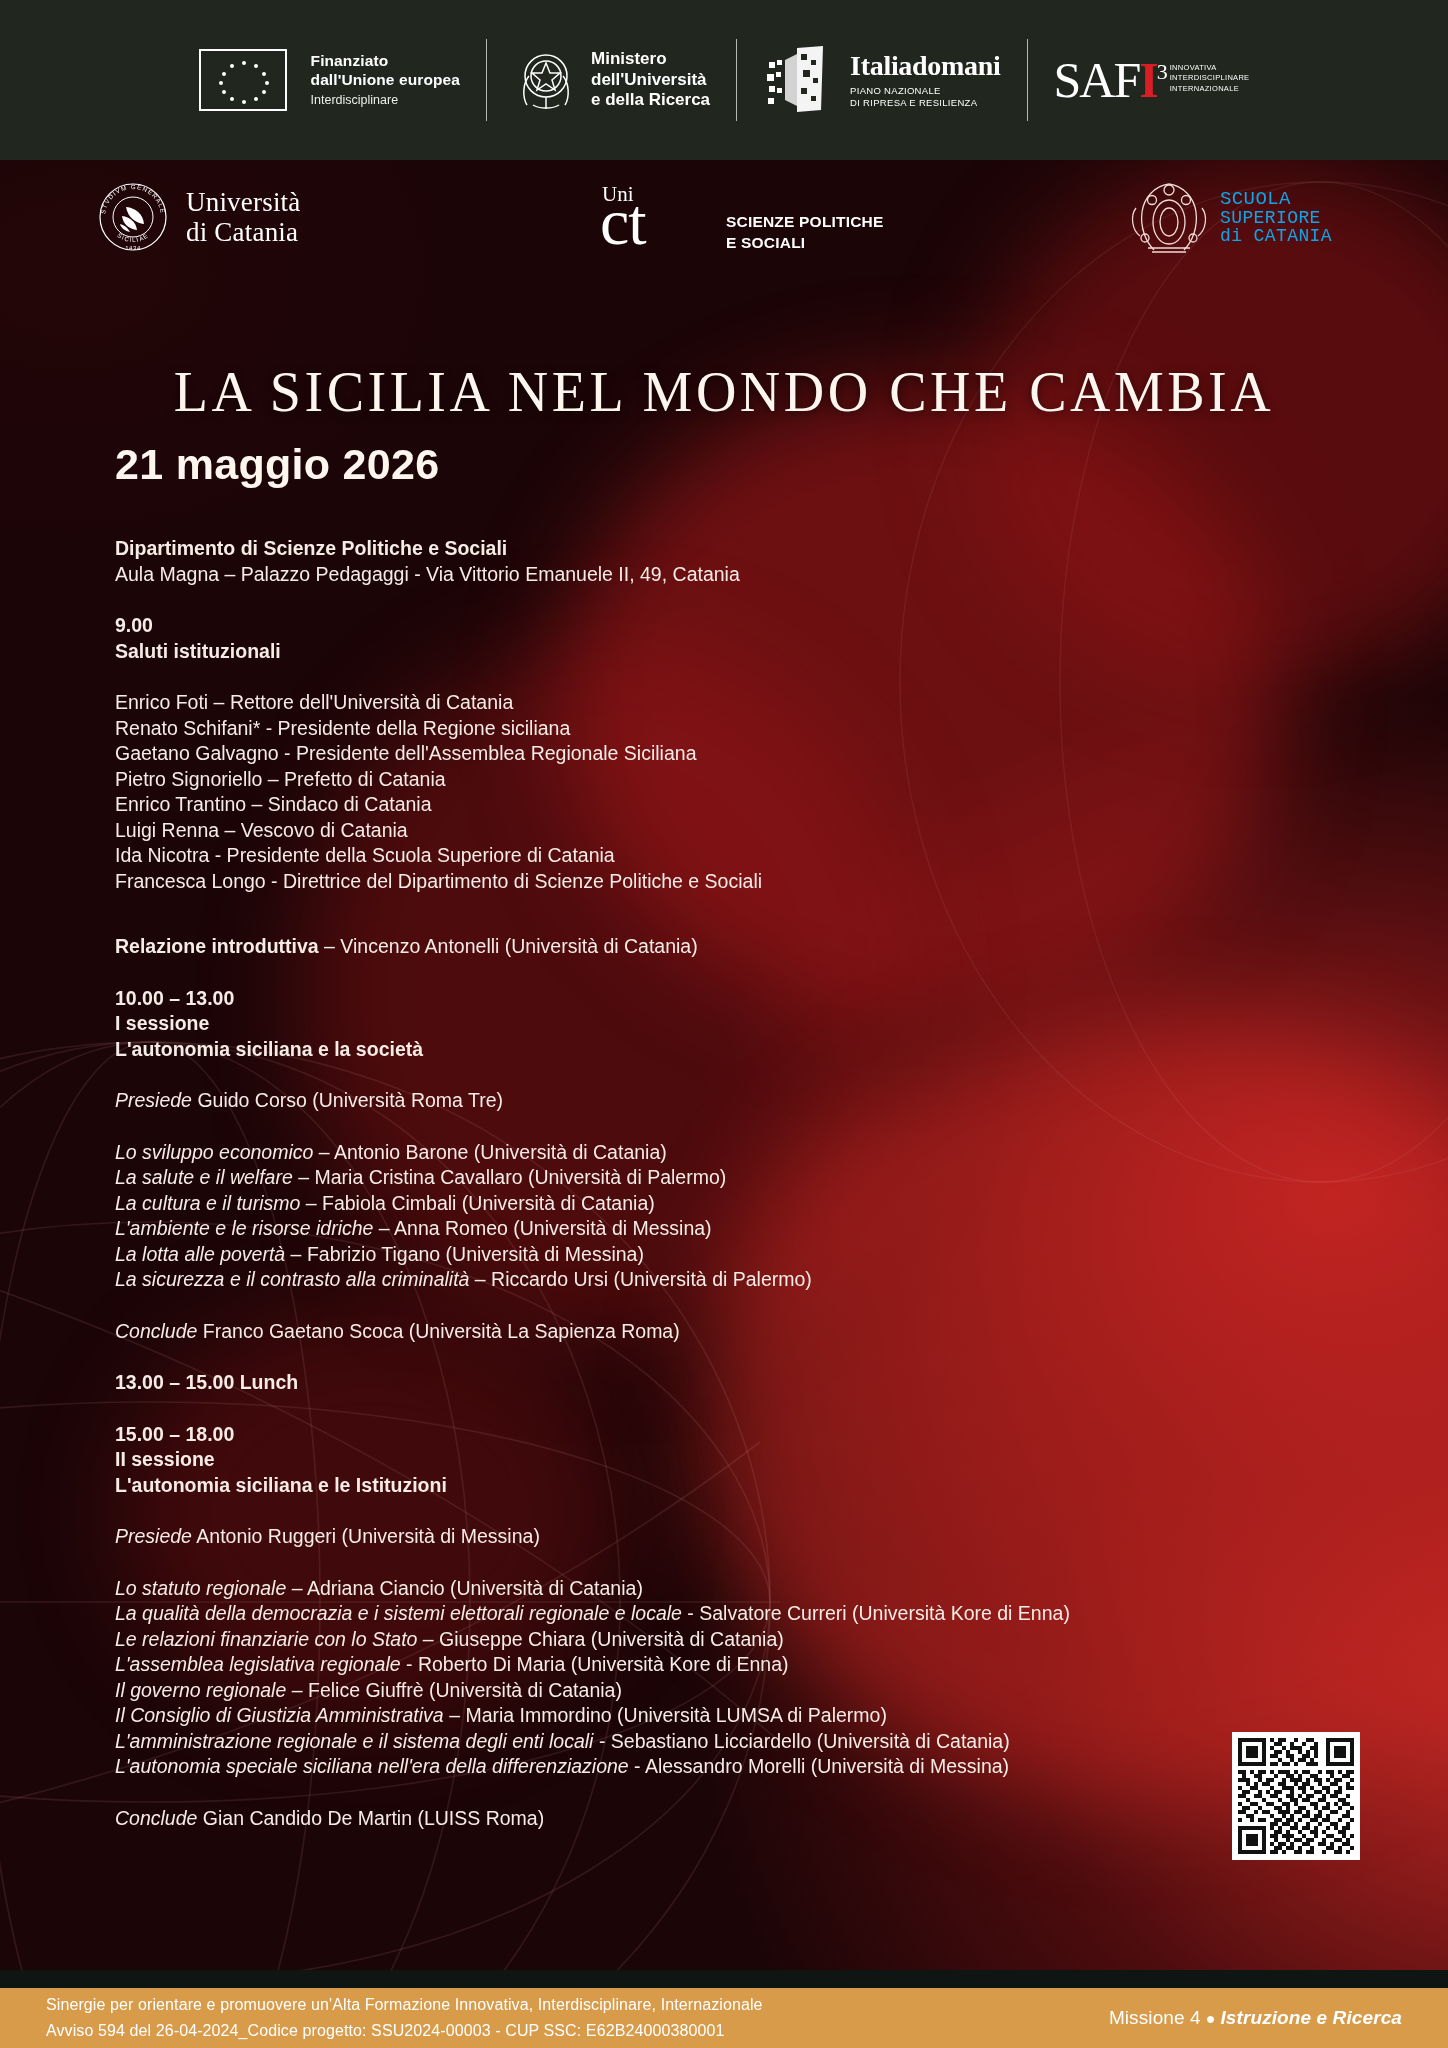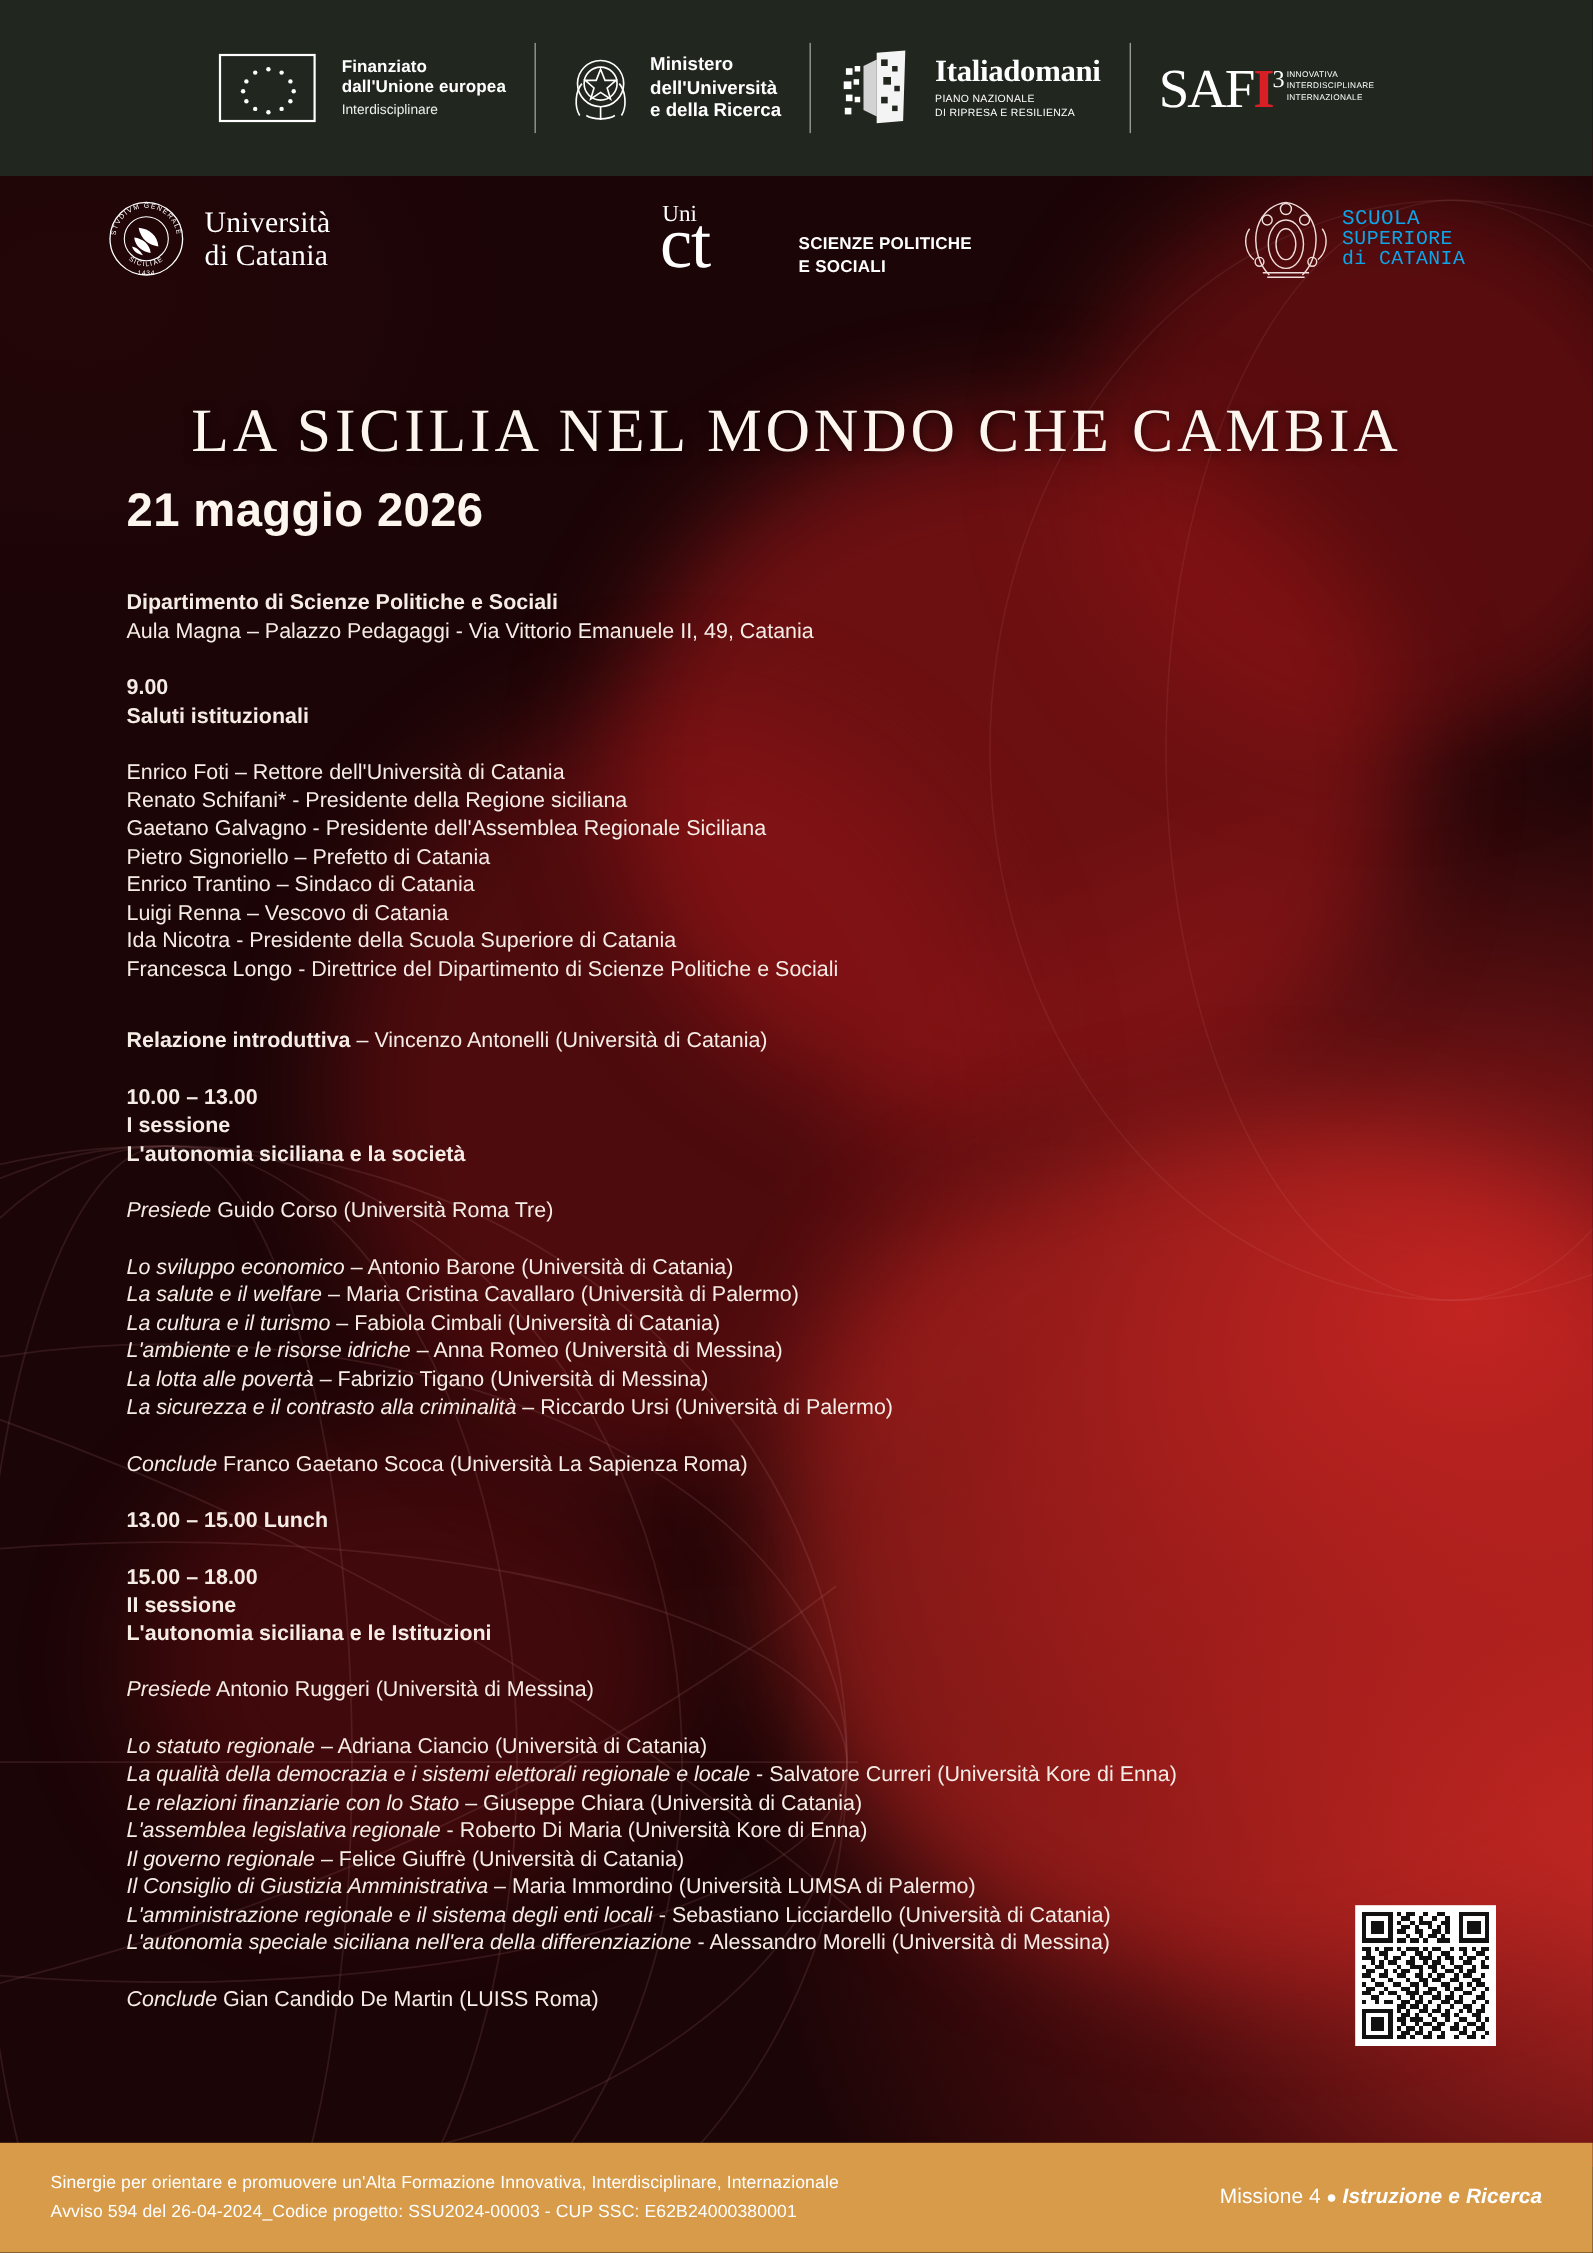--- a/index.html
+++ b/index.html
@@ -159,21 +159,21 @@
   .qr {
     position: absolute; left: 1232px; top: 1732px;
     width: 128px; height: 128px; background: #ffffff;
     padding: 6px; z-index: 12;
   }
   .qr-inner { width: 100%; height: 100%; }
 
   
   .footer {
     position: absolute; bottom: 0; left: 0;
-    width: 1448px; height: 100px; background: #d79b4a;
+    width: 1448px; height: 60px; background: #d79b4a;
     z-index: 20;
     display: flex; align-items: center; justify-content: space-between;
     padding: 0 46px;
   }
   .foot-left { color: #ffffff; font-size: 16px; line-height: 1.65; letter-spacing: .1px; }
   .foot-right { color: #ffffff; font-size: 19px; letter-spacing: .1px; white-space: nowrap; }
   .foot-right .m4 { font-weight: normal; }
   .foot-right .dot { font-size: 16px; margin: 0 5px; }
   .foot-right .ir { font-weight: bold; font-style: italic; }
 </style>

